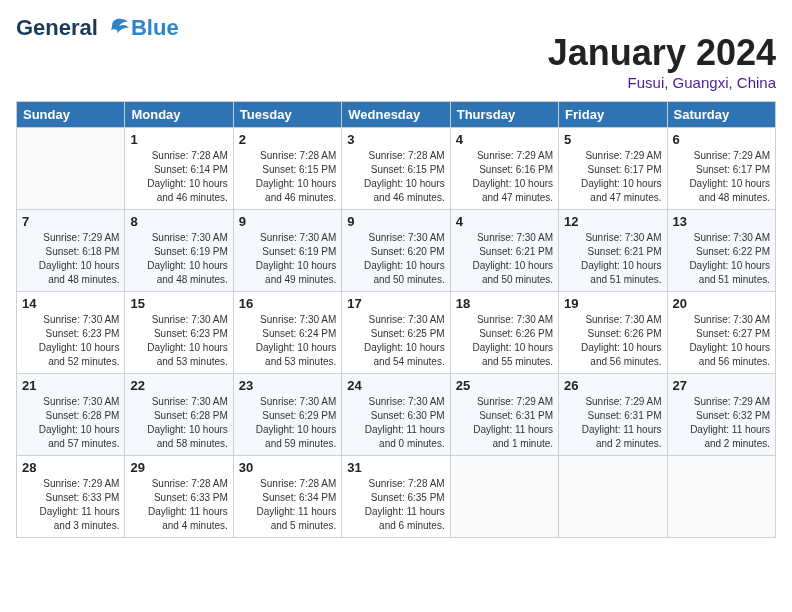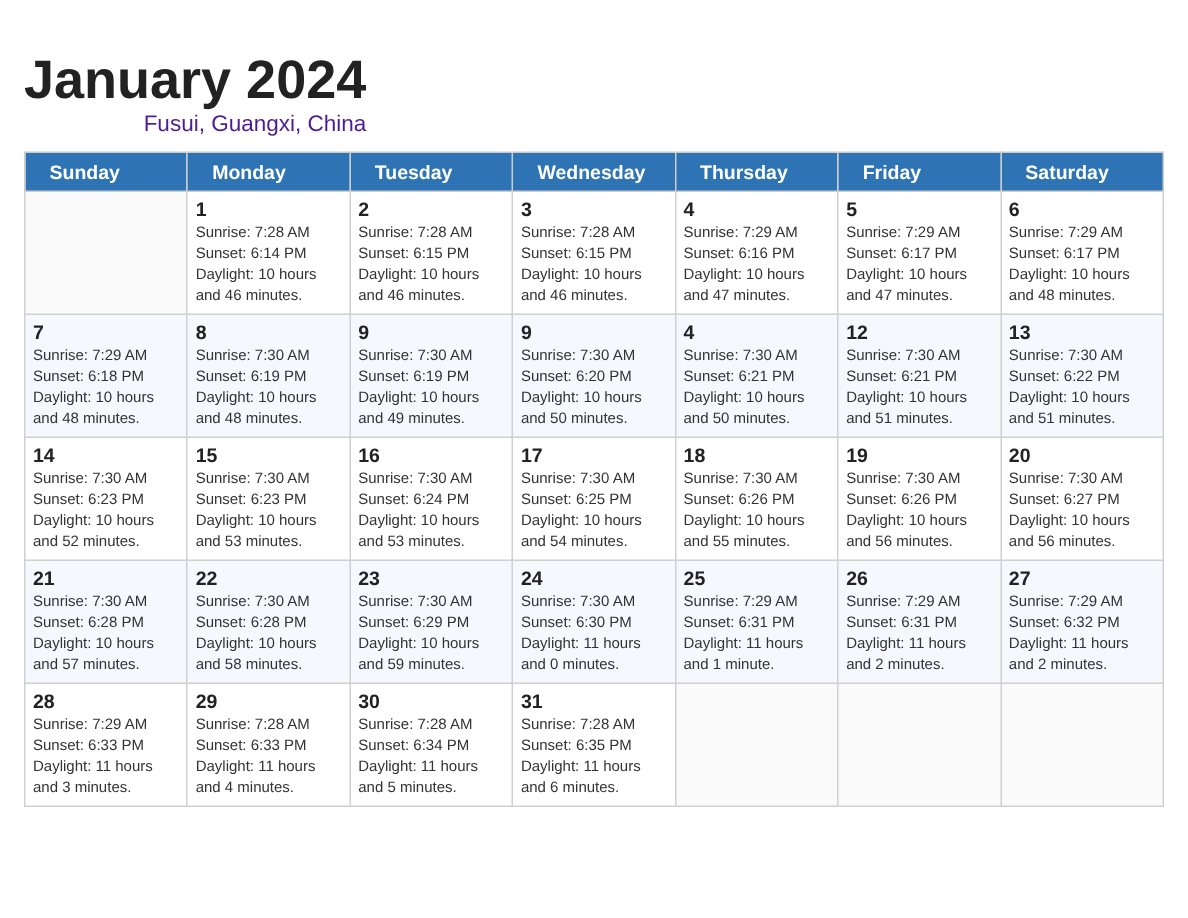--- a/index.html
+++ b/index.html
@@ -35,21 +35,21 @@
     }
     .calendar {
       width: 100%;
       border-collapse: collapse;
       font-size: 11px;
     }
     .calendar th {
       background-color: #2e74b5;
       color: #fff;
       text-align: left;
-      padding: 5px 16px;
+      padding: 5px 6px;
       font-size: 13px;
       font-weight: bold;
       border: 1px solid #ccc;
     }
     .calendar td {
       border: 1px solid #d0d0d0;
       vertical-align: top;
       padding: 4px 5px;
       width: 14.28%;
       height: 80px;
@@ -57,32 +57,45 @@
     .day-number {
       font-size: 13px;
       font-weight: bold;
       color: #222;
       margin-bottom: 2px;
     }
     .day-info {
       font-size: 10px;
       color: #333;
       line-height: 1.4;
+      text-align: right;
     }
     .empty-cell {
       background: #fafafa;
     }
     .row-alt {
       background-color: #f5f8fc;
     }
   </style>
 </head>
 <body>
 
 <div class="header">
+  <div class="logo">
+    <div>
+      <div style="display:flex;align-items:center;">
+        <div style="font-size:22px;font-weight:bold;color:#1a3a5c;line-height:1.1;">
+          <span style="color:#1a3a5c;">General</span><svg width="28" height="22" viewBox="0 0 28 22" style="margin-left:3px;vertical-align:middle;" xmlns="http://www.w3.org/2000/svg">
+              <path d="M14 2 C16 0, 24 0, 27 4 C24 3, 20 5, 18 8 C22 6, 26 7, 28 10 C24 9, 19 11, 16 16 C18 12, 14 10, 10 12 C12 8, 10 4, 14 2Z" fill="#2e86c8"></path>
+            </svg>
+        </div>
+        <div style="font-size:22px;font-weight:bold;color:#2e86c8;margin-left:2px;line-height:1.1;">Blue</div>
+      </div>
+    </div>
+  </div>
   <div class="title-block">
     <div class="month-title">January 2024</div>
     <div class="location">Fusui, Guangxi, China</div>
   </div>
 </div>
 
 <table class="calendar">
   <thead>
     <tr id="weekday-header">
         <th>Sunday</th>

